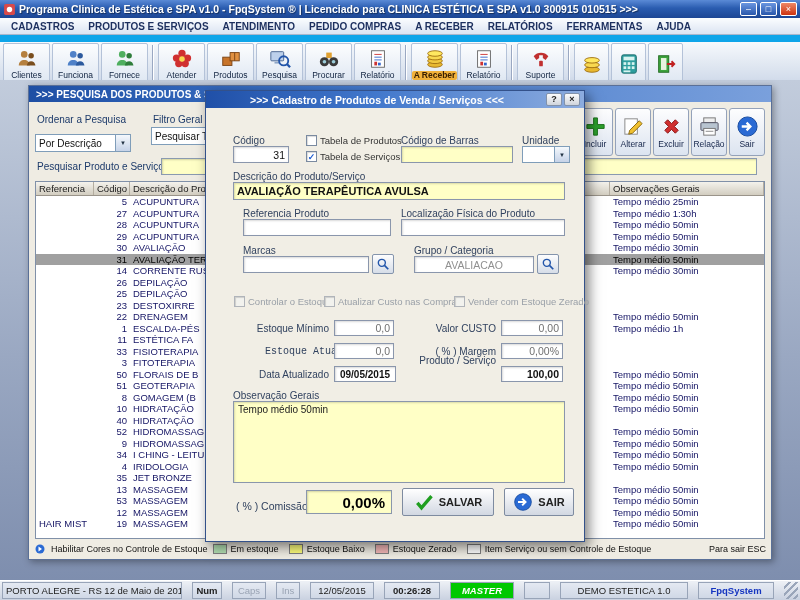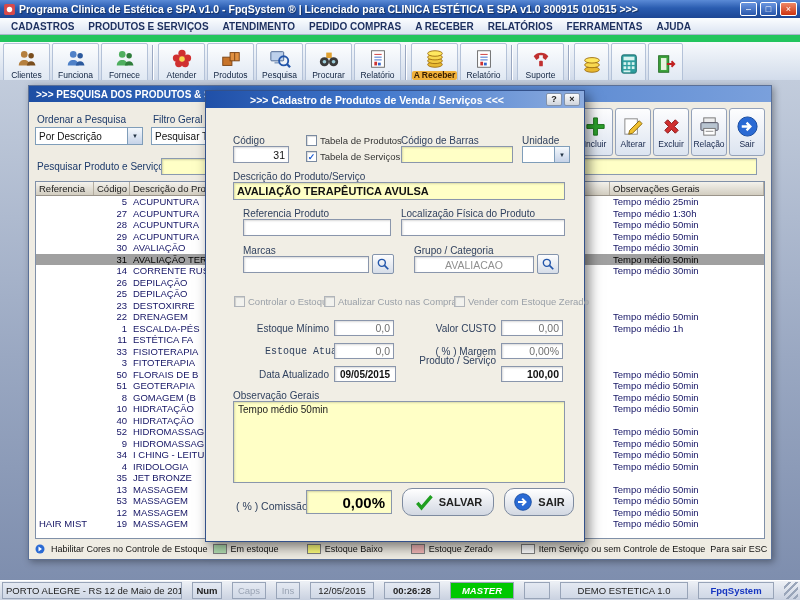--- a/index.html
+++ b/index.html
@@ -1,18 +1,18 @@
 <!DOCTYPE html>
 <html><head>
 <meta charset="utf-8">
 <style>
   *{box-sizing:border-box;margin:0;padding:0;}
   html,body{width:800px;height:600px;overflow:hidden;}
   body{font-family:"Liberation Sans",sans-serif;}
-  .screen{position:relative;width:800px;height:600px;overflow:hidden;background:#22c55e;-webkit-user-select:none;user-select:none;}
+  .screen{position:relative;width:800px;height:600px;overflow:hidden;background:#0ea5e9;-webkit-user-select:none;user-select:none;}
 
   
   .titlebar{position:absolute;top:0;left:0;right:0;height:18px;background:linear-gradient(180deg,#5a8ad6 0%,#2a5cb0 45%,#1c4694 100%);display:flex;align-items:center;padding:0 3px;gap:3px;}
   .titlebar .appico svg{width:13px;height:13px;display:block;}
   .titlebar .title{color:#fff;font-size:10.5px;font-weight:bold;white-space:nowrap;overflow:hidden;flex:1;text-shadow:1px 1px 1px rgba(0,0,0,.45);}
   .winbtn{width:17px;height:14px;font-size:9px;line-height:12px;text-align:center;color:#fff;border:1px solid #fff;border-radius:2px;background:linear-gradient(180deg,#6a96e0,#2a58ac);flex:0 0 auto;}
   .winbtn.close{background:linear-gradient(180deg,#ee8866,#cc3311);}
 
   
   .menubar{position:absolute;top:18px;left:0;right:0;height:17px;background:linear-gradient(180deg,#fbfdff,#dbe4f2);border-bottom:1px solid #a8b6cc;display:flex;align-items:center;padding:0 4px;}
@@ -77,21 +77,21 @@
   .dinput.boldt{font-weight:bold;}
   .dinput.dimfield{color:#707070;}
   .chk{position:absolute;display:flex;align-items:center;gap:3px;font-size:9.5px;color:#333;white-space:nowrap;}
   .chk .box{width:11px;height:11px;border:1px solid #7a8aa0;background:#fff;font-size:9px;line-height:10px;text-align:center;color:#1a5ad0;font-weight:bold;box-shadow:inset 1px 1px 1px rgba(0,0,0,.15);flex:0 0 auto;}
   .chk.disabled{color:#9aa0a8;}
   .chk.disabled .box{background:#f2f2ee;border-color:#b0b4ba;}
   .magbtn{position:absolute;width:22px;height:20px;border:1px solid #8494ac;border-radius:2px;background:linear-gradient(180deg,#fdfdfe,#d6dde8);display:flex;align-items:center;justify-content:center;}
   .magbtn svg{width:14px;height:14px;display:block;}
   .dtextarea{position:absolute;background:#ffffc6;border:1px solid #8a96ac;box-shadow:inset 1px 1px 2px rgba(0,0,0,.15);font-size:10px;color:#222;padding:2px 4px;overflow:hidden;}
   .bigyellow{position:absolute;background:#ffffc6;border:1px solid #8a96ac;box-shadow:inset 1px 1px 2px rgba(0,0,0,.18);display:flex;align-items:center;justify-content:flex-end;font-size:15px;font-weight:bold;color:#000;padding:0 6px;}
-  .combtn{position:absolute;height:28px;border:1px solid #7e8ba0;border-radius:10px;background:linear-gradient(180deg,#ffffff,#d2d8e2);display:flex;align-items:center;justify-content:center;gap:5px;font-size:11px;font-weight:bold;color:#222;}
+  .combtn{position:absolute;height:28px;border:1px solid #7e8ba0;border-radius:2px;background:linear-gradient(180deg,#ffffff,#d2d8e2);display:flex;align-items:center;justify-content:center;gap:5px;font-size:11px;font-weight:bold;color:#222;}
   .combtn svg{width:20px;height:20px;display:block;}
 
   
   .statusbar{position:absolute;left:0;right:0;bottom:0;height:20px;background:linear-gradient(180deg,#eef1f6,#c9d1e0);border-top:1px solid #fff;display:flex;align-items:stretch;padding:1px 2px;gap:10px;}
   .seg{border:1px solid #98a4b8;background:linear-gradient(180deg,#e4e9f2,#d0d8e6);font-size:9.5px;color:#222;display:flex;align-items:center;justify-content:center;padding:0 3px;white-space:nowrap;overflow:hidden;flex:0 0 auto;}
   .seg.left{justify-content:flex-start;flex:1 1 auto;}
   .seg.dim{color:#9aa4b4;}
   .seg.boldt{font-weight:bold;}
   .seg.master{background:#00c800;color:#fff;font-weight:bold;font-style:italic;}
   .seg.brand{color:#1535c0;font-weight:bold;}
@@ -291,21 +291,21 @@
         </span>
       </div>
     </div>
 
   <div class="mdi">
 
     <div class="swin">
       <div class="swin-title">&gt;&gt;&gt;  PESQUISA DOS PRODUTOS &amp; SERVIÇOS CADASTRADOS  &lt;&lt;&lt;</div>
 
       <div class="slabel" style="left:8px;top:28px;">Ordenar a Pesquisa</div>
-      <div class="combo" style="left:6px;top:41px;width:108px;">
+      <div class="combo" style="left:6px;top:48px;width:96px;">
         <span>Por Descrição</span>
         <span class="arrow">▼</span>
       </div>
 
       <div class="slabel" style="left:124px;top:28px;">Filtro Geral</div>
       <div class="combo" style="left:122px;top:41px;width:92px;">
         <span>Pesquisar TODOS</span>
         <span class="arrow">▼</span>
       </div>
 
@@ -576,21 +576,21 @@
       </div>
 
       <div class="legend" id="legend">
         <span>
             <svg viewBox="0 0 24 24">
               <circle cx="12" cy="12" r="9" fill="#2a6ad4"></circle>
               <path d="M9 7l7 5-7 5z" fill="#fff"></path>
             </svg>
           </span>
         <span class="item">Habilitar Cores no Controle de Estoque</span>
-        <span id="legend-items" style="display:flex;gap:28px;align-items:flex-start;">
+        <span id="legend-items" style="display:flex;gap:10px;align-items:flex-start;">
             <span class="item">
               <span class="sw" style="background: rgb(178, 223, 178);"></span>
               <span>Em estoque</span>
             </span>
             <span class="item">
               <span class="sw" style="background: rgb(255, 255, 125);"></span>
               <span>Estoque Baixo</span>
             </span>
             <span class="item">
               <span class="sw" style="background: rgb(244, 184, 184);"></span>

